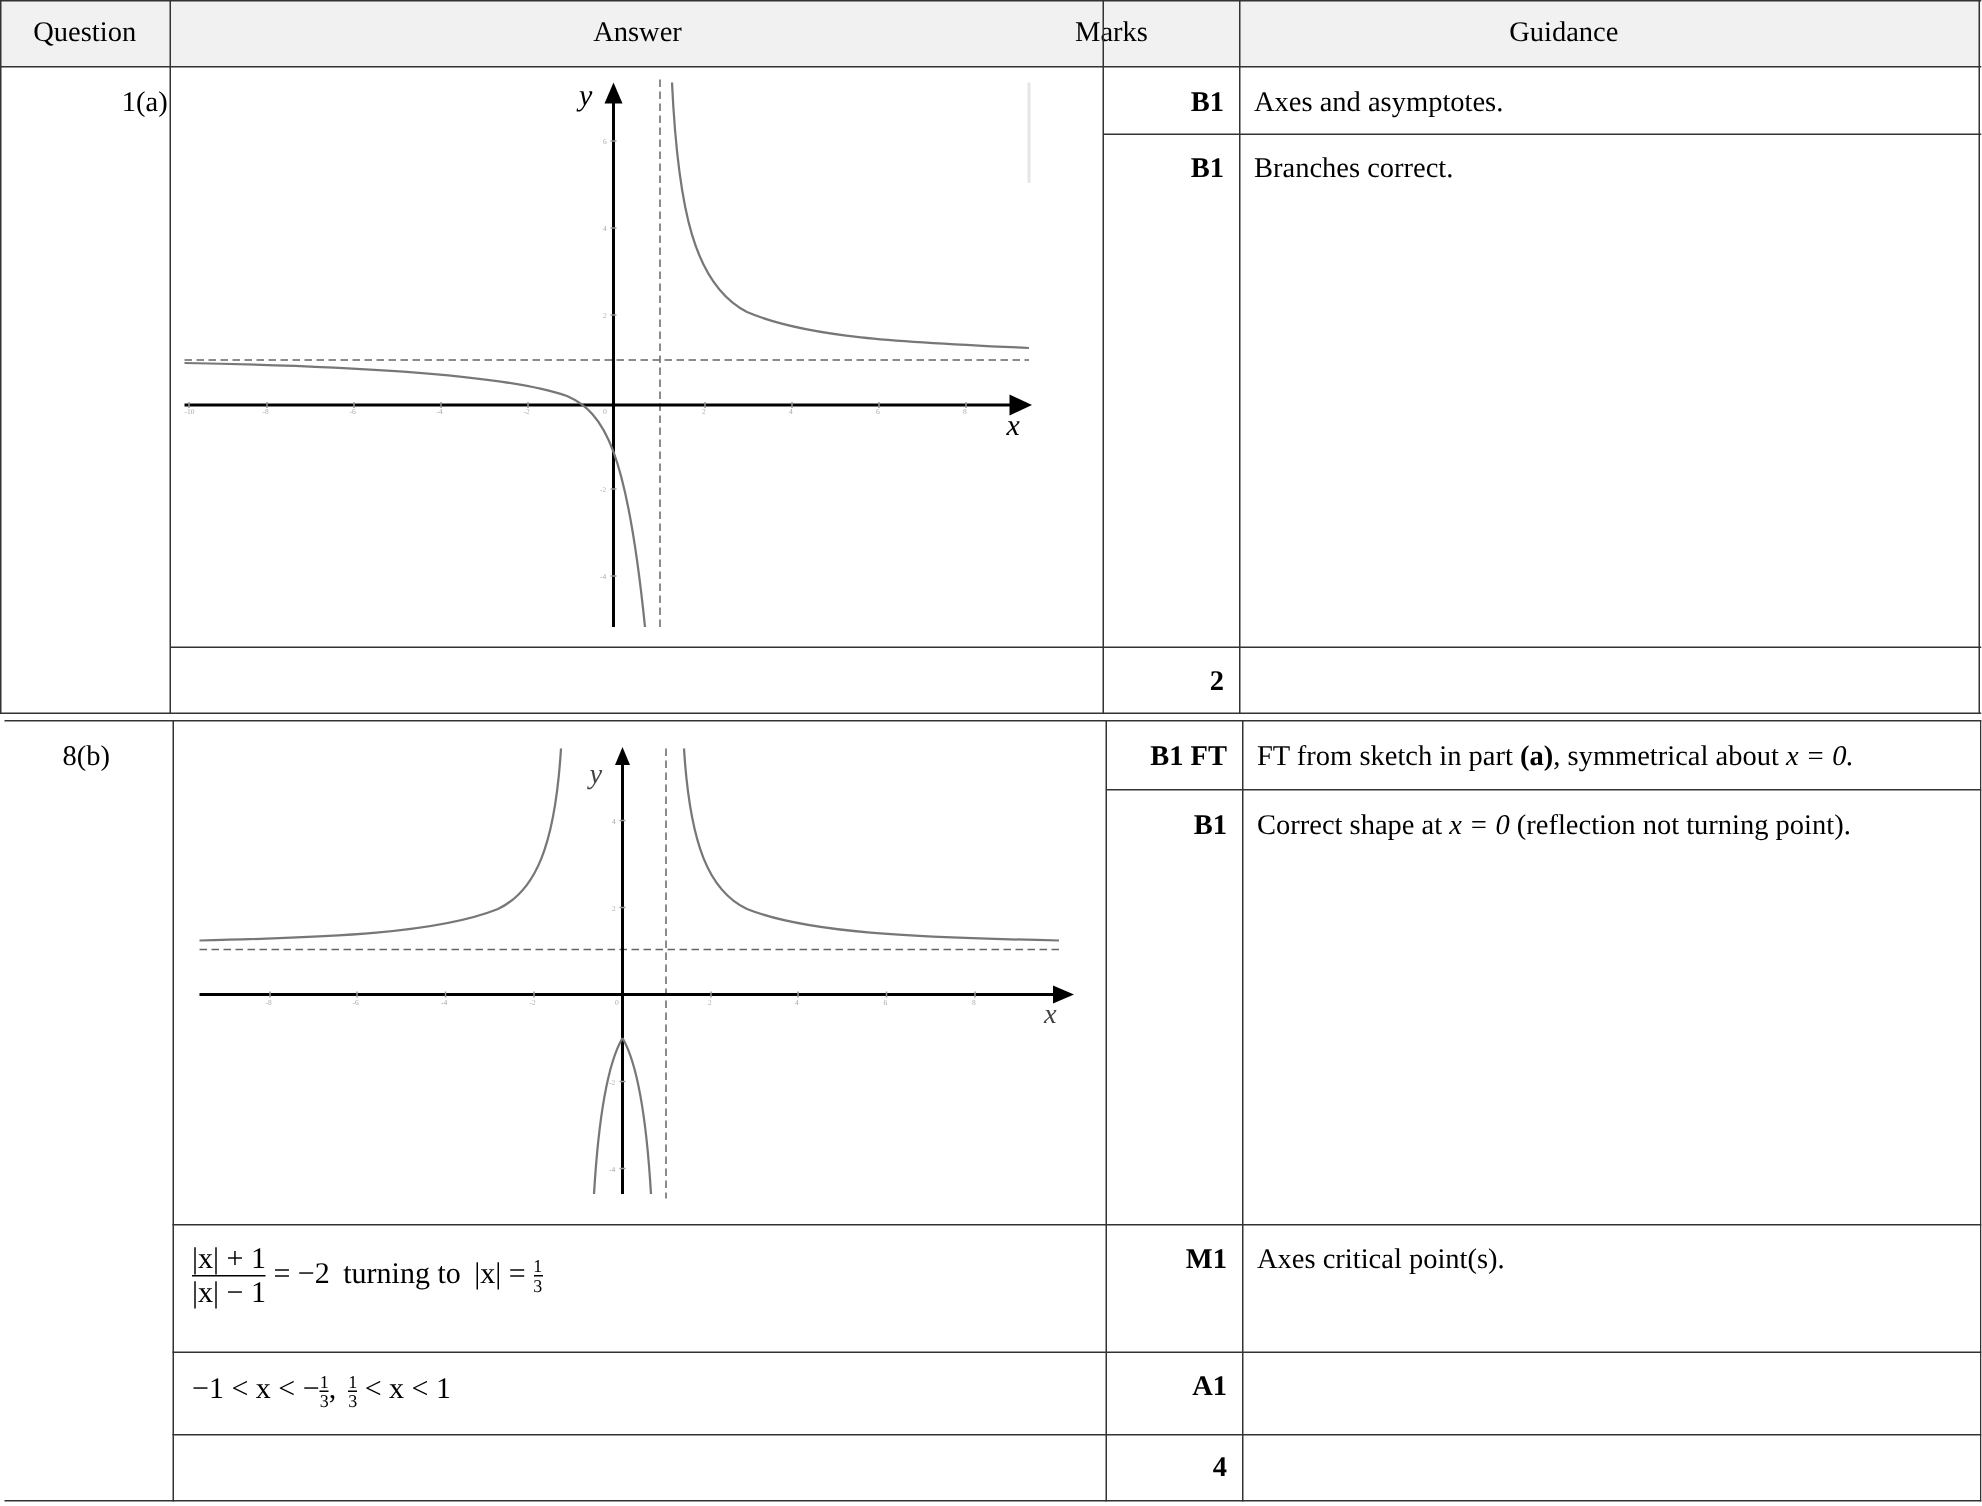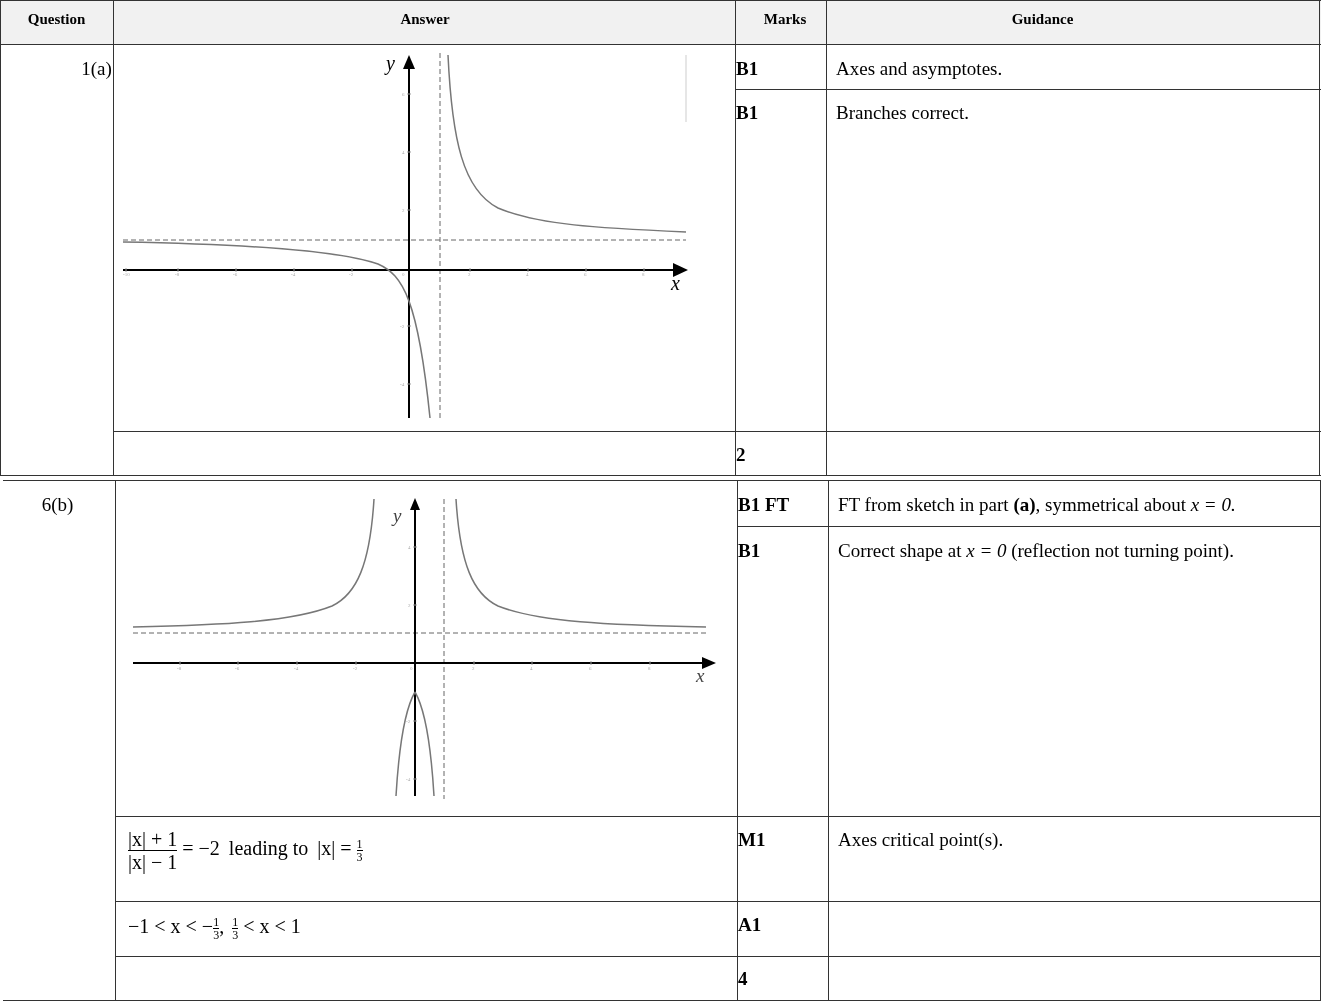--- a/index.html
+++ b/index.html
@@ -2,41 +2,41 @@
 <html><head>
 <meta charset="utf-8">
 <style>
   html, body { margin: 0; padding: 0; background: #ffffff; }
   body { width: 1321px; height: 1004px; position: relative; overflow: hidden;
          font-family: "Liberation Serif", "DejaVu Serif", serif; color: #000; }
   .abs { position: absolute; box-sizing: border-box; }
   .line-h { position: absolute; height: 1px; background: #333; }
   .line-v { position: absolute; width: 1px; background: #333; }
   .hdr { background: #f1f1f1; }
-  .hdr-text { position: absolute; font-weight: bold; font-size: 15px; text-align: center; top: 11px; }
+  .hdr-text { position: absolute; font-weight: normal; font-size: 19px; text-align: center; top: 11px; }
   .qlabel { position: absolute; font-size: 19px; text-align: center; }
-  .mark { position: absolute; font-weight: bold; font-size: 19px; }
+  .mark { position: absolute; font-weight: bold; font-size: 19px; text-align: right; }
   .guide { position: absolute; font-size: 19px; white-space: nowrap; }
   .guide i, .math i { font-style: italic; }
   .math { position: absolute; font-size: 20px; white-space: nowrap; }
   .frac { display: inline-block; vertical-align: middle; text-align: right; }
   .frac .num, .frac .den { display: block; line-height: 1.1; }
   .frac .bar { display: block; border-top: 1px solid #000; }
   .sfrac { display: inline-block; vertical-align: middle; text-align: center; font-size: 12px; line-height: 1; }
   .sfrac span { display: block; }
   .sfrac .b { border-top: 1px solid #000; }
   svg text { font-family: "Liberation Serif", "DejaVu Serif", serif; }
 </style>
 </head>
 <body>
 
 <div class="abs hdr" style="left:0;top:0;width:1321px;height:45px;"></div>
 <div class="hdr-text" style="left:0;width:113px;">Question</div>
 <div class="hdr-text" style="left:114px;width:622px;">Answer</div>
-<div class="hdr-text" style="left:740px;width:90px;">Marks</div>
+<div class="hdr-text" style="left:696px;width:90px;">Marks</div>
 <div class="hdr-text" style="left:826px;width:433px;">Guidance</div>
 
 <div class="line-h" style="left:0;top:0;width:1321px;"></div>
 <div class="line-h" style="left:0;top:44px;width:1321px;"></div>
 <div class="line-h" style="left:736px;top:89px;width:585px;"></div>
 <div class="line-h" style="left:114px;top:431px;width:1207px;"></div>
 <div class="line-h" style="left:0;top:475px;width:1321px;"></div>
 <div class="line-v" style="left:0;top:0;height:476px;"></div>
 <div class="line-v" style="left:113px;top:0;height:476px;"></div>
 <div class="line-v" style="left:735px;top:0;height:476px;"></div>
@@ -112,21 +112,21 @@
 <div class="line-h" style="left:738px;top:526px;width:583px;"></div>
 <div class="line-h" style="left:115px;top:816px;width:1206px;"></div>
 <div class="line-h" style="left:115px;top:901px;width:1206px;"></div>
 <div class="line-h" style="left:115px;top:956px;width:1206px;"></div>
 <div class="line-h" style="left:3px;top:1000px;width:1318px;"></div>
 <div class="line-v" style="left:115px;top:480px;height:521px;"></div>
 <div class="line-v" style="left:737px;top:480px;height:521px;"></div>
 <div class="line-v" style="left:828px;top:480px;height:521px;"></div>
 <div class="line-v" style="left:1320px;top:480px;height:521px;"></div>
 
-<div class="qlabel" style="left:0;width:115px;top:494px;">6(b)</div>
+<div class="qlabel" style="left:0;width:115px;top:494px;">8(b)</div>
 
 <div class="abs" style="left:128px;top:494px;width:592px;height:310px;">
   <svg width="592" height="310" viewBox="0 0 592 310">
 
     <line x1="5" y1="139" x2="578" y2="139" stroke="#666" stroke-width="1" stroke-dasharray="5,3"></line>
     <line x1="316" y1="5" x2="316" y2="305" stroke="#666" stroke-width="1" stroke-dasharray="5,3"></line>
     <line x1="5" y1="169" x2="578" y2="169" stroke="#000" stroke-width="2"></line>
     <polygon points="588,169 574,163 574,175" fill="#000"></polygon>
     <line x1="287" y1="302" x2="287" y2="14" stroke="#000" stroke-width="2"></line>
     <polygon points="287,4 282,16 292,16" fill="#000"></polygon>
@@ -180,21 +180,21 @@
   <span>Correct shape at </span><i>x = 0</i><span> (reflection not turning point).</span>
 </div>
 
 <div class="math" style="left:128px;top:828px;">
   <span class="frac">
     <span class="num">|x| + 1</span>
     <span class="bar"></span>
     <span class="den">|x| − 1</span>
   </span>
   <span>= −2</span>
-  <span style="margin-left:4px;">leading to</span>
+  <span style="margin-left:4px;">turning to</span>
   <span style="margin-left:4px;">|x| =</span>
   <span class="sfrac">
     <span>1</span>
     <span class="b">3</span>
   </span>
 </div>
 <div class="mark" style="left:738px;width:80px;top:829px;">M1</div>
 <div class="guide" style="left:838px;top:829px;">Axes critical point(s).</div>
 
 <div class="math" style="left:128px;top:915px;">

